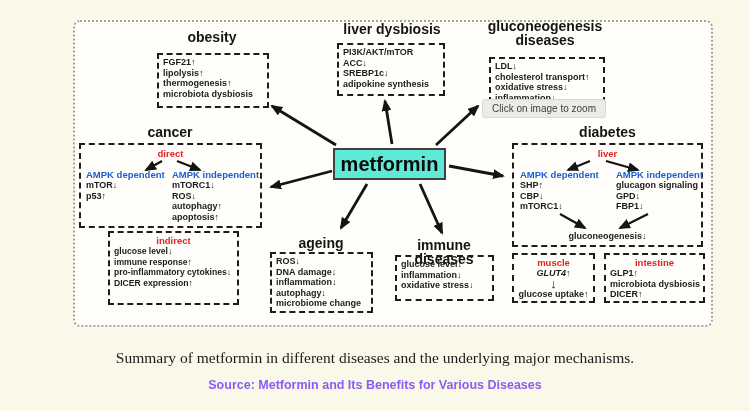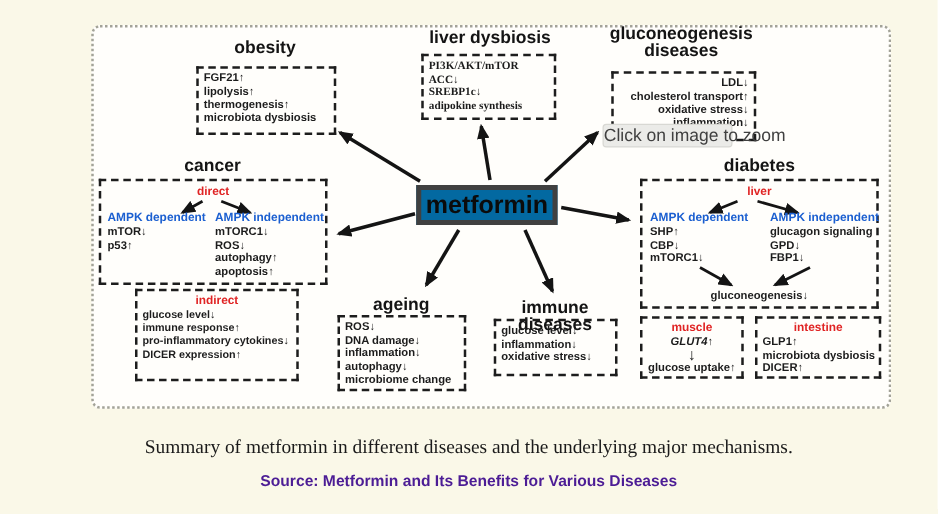--- a/index.html
+++ b/index.html
@@ -28,37 +28,37 @@
   .red{
     color:#e02424;font-weight:bold;font-size:9.5px;line-height:11px;
     text-align:center;white-space:nowrap;
   }
   .blue{
     color:#1b5fd0;font-weight:bold;font-size:9.5px;line-height:11px;white-space:nowrap;
   }
   .abs{position:absolute;}
   .metformin{
     position:absolute;left:333px;top:148px;width:113px;height:32px;
-    background:#0369a1;border:4px solid #404040;box-sizing:border-box;
+    background:#5eead4;border:2px solid #404040;box-sizing:border-box;
     display:flex;align-items:center;justify-content:center;
     font-size:20px;font-weight:bold;color:#0b0b0b;z-index:4;
   }
   .tooltip{
-    position:absolute;left:482px;top:99px;width:104px;height:19px;
+    position:absolute;left:482px;top:99px;width:124px;height:19px;
     background:#ebebe8;border:1px solid #d8d8d3;border-radius:3px;
-    font-size:14px;color:#404040;text-align:center;line-height:17px;
+    font-size:10px;color:#404040;text-align:center;line-height:17px;
     z-index:6;box-sizing:border-box;white-space:nowrap;
   }
   .caption{
     position:absolute;top:349px;left:0;width:750px;text-align:center;
     font-family:"Liberation Serif", serif;font-size:15.5px;color:#1b1b1b;
   }
   .source{
     position:absolute;top:378px;left:0;width:750px;text-align:center;
-    font-size:12.5px;font-weight:bold;color:#4c1d95;
+    font-size:12.5px;font-weight:bold;color:#8b5cf6;
   }
   .center-text{text-align:center;}
   .muscle-arrow{font-size:13px;font-weight:bold;line-height:10px;color:#161616;text-align:center;}
 </style>
 </head>
 <body>
 
 <div class="panel"></div>
 
 <svg class="connectors" width="750" height="411">
@@ -92,29 +92,29 @@
 
 <div class="g-title" style="left:156px;top:30px;width:112px;">obesity</div>
 <div class="dash-box" style="left:157px;top:53px;width:112px;height:55px;">
   <div class="item">FGF21↑</div>
   <div class="item">lipolysis↑</div>
   <div class="item">thermogenesis↑</div>
   <div class="item">microbiota dysbiosis</div>
 </div>
 
 <div class="g-title" style="left:336px;top:22px;width:112px;">liver dysbiosis</div>
-<div class="dash-box" style="left:337px;top:43px;width:108px;height:53px;font-family:Liberation Serif, serif;">
+<div class="dash-box" style="left:337px;top:43px;width:108px;height:53px;">
   <div class="item">PI3K/AKT/mTOR</div>
   <div class="item">ACC↓</div>
   <div class="item">SREBP1c↓</div>
   <div class="item">adipokine synthesis</div>
 </div>
 
 <div class="g-title" style="left:483px;top:19px;width:124px;">gluconeogenesis diseases</div>
-<div class="dash-box" style="left:489px;top:57px;width:116px;height:56px;text-align:right;">
+<div class="dash-box" style="left:489px;top:57px;width:116px;height:56px;">
   <div class="item">LDL↓</div>
   <div class="item">cholesterol transport↑</div>
   <div class="item">oxidative stress↓</div>
   <div class="item">inflammation↓</div>
 </div>
 
 <div class="tooltip">Click on image to zoom</div>
 
 <div class="g-title" style="left:79px;top:125px;width:182px;">cancer</div>
 <div class="dash-box" style="left:79px;top:143px;width:183px;height:85px;padding:0;">

